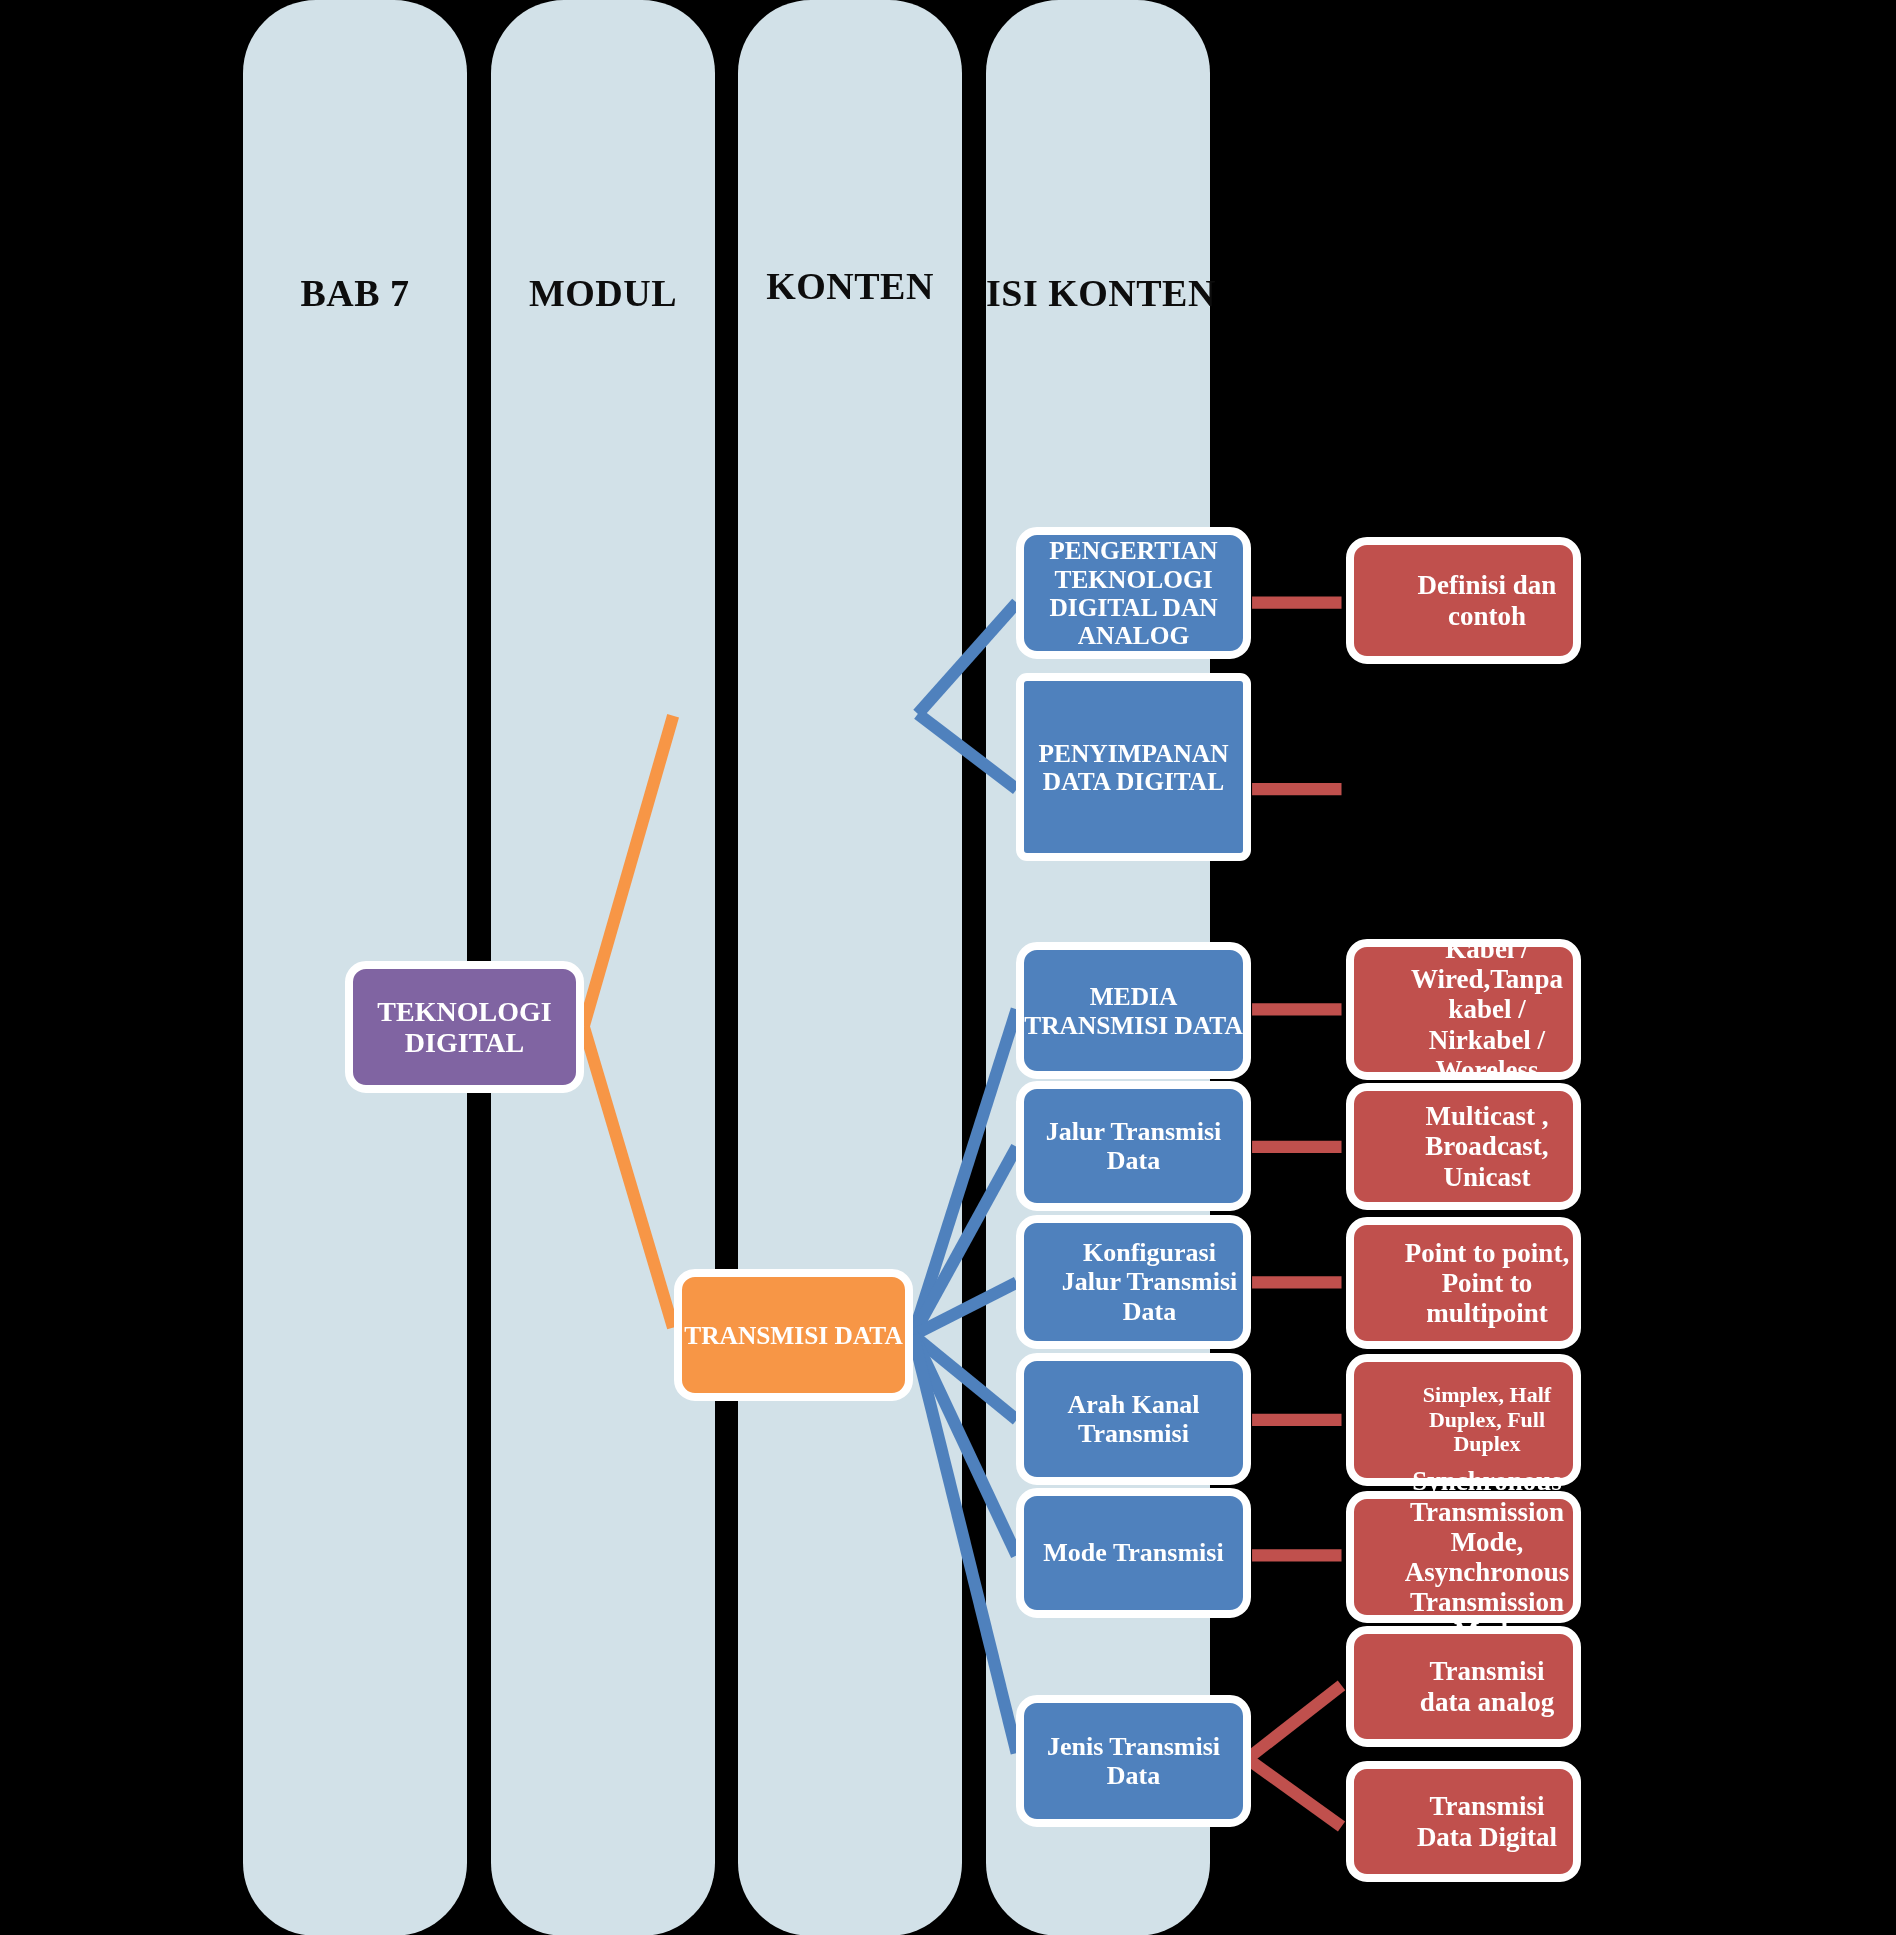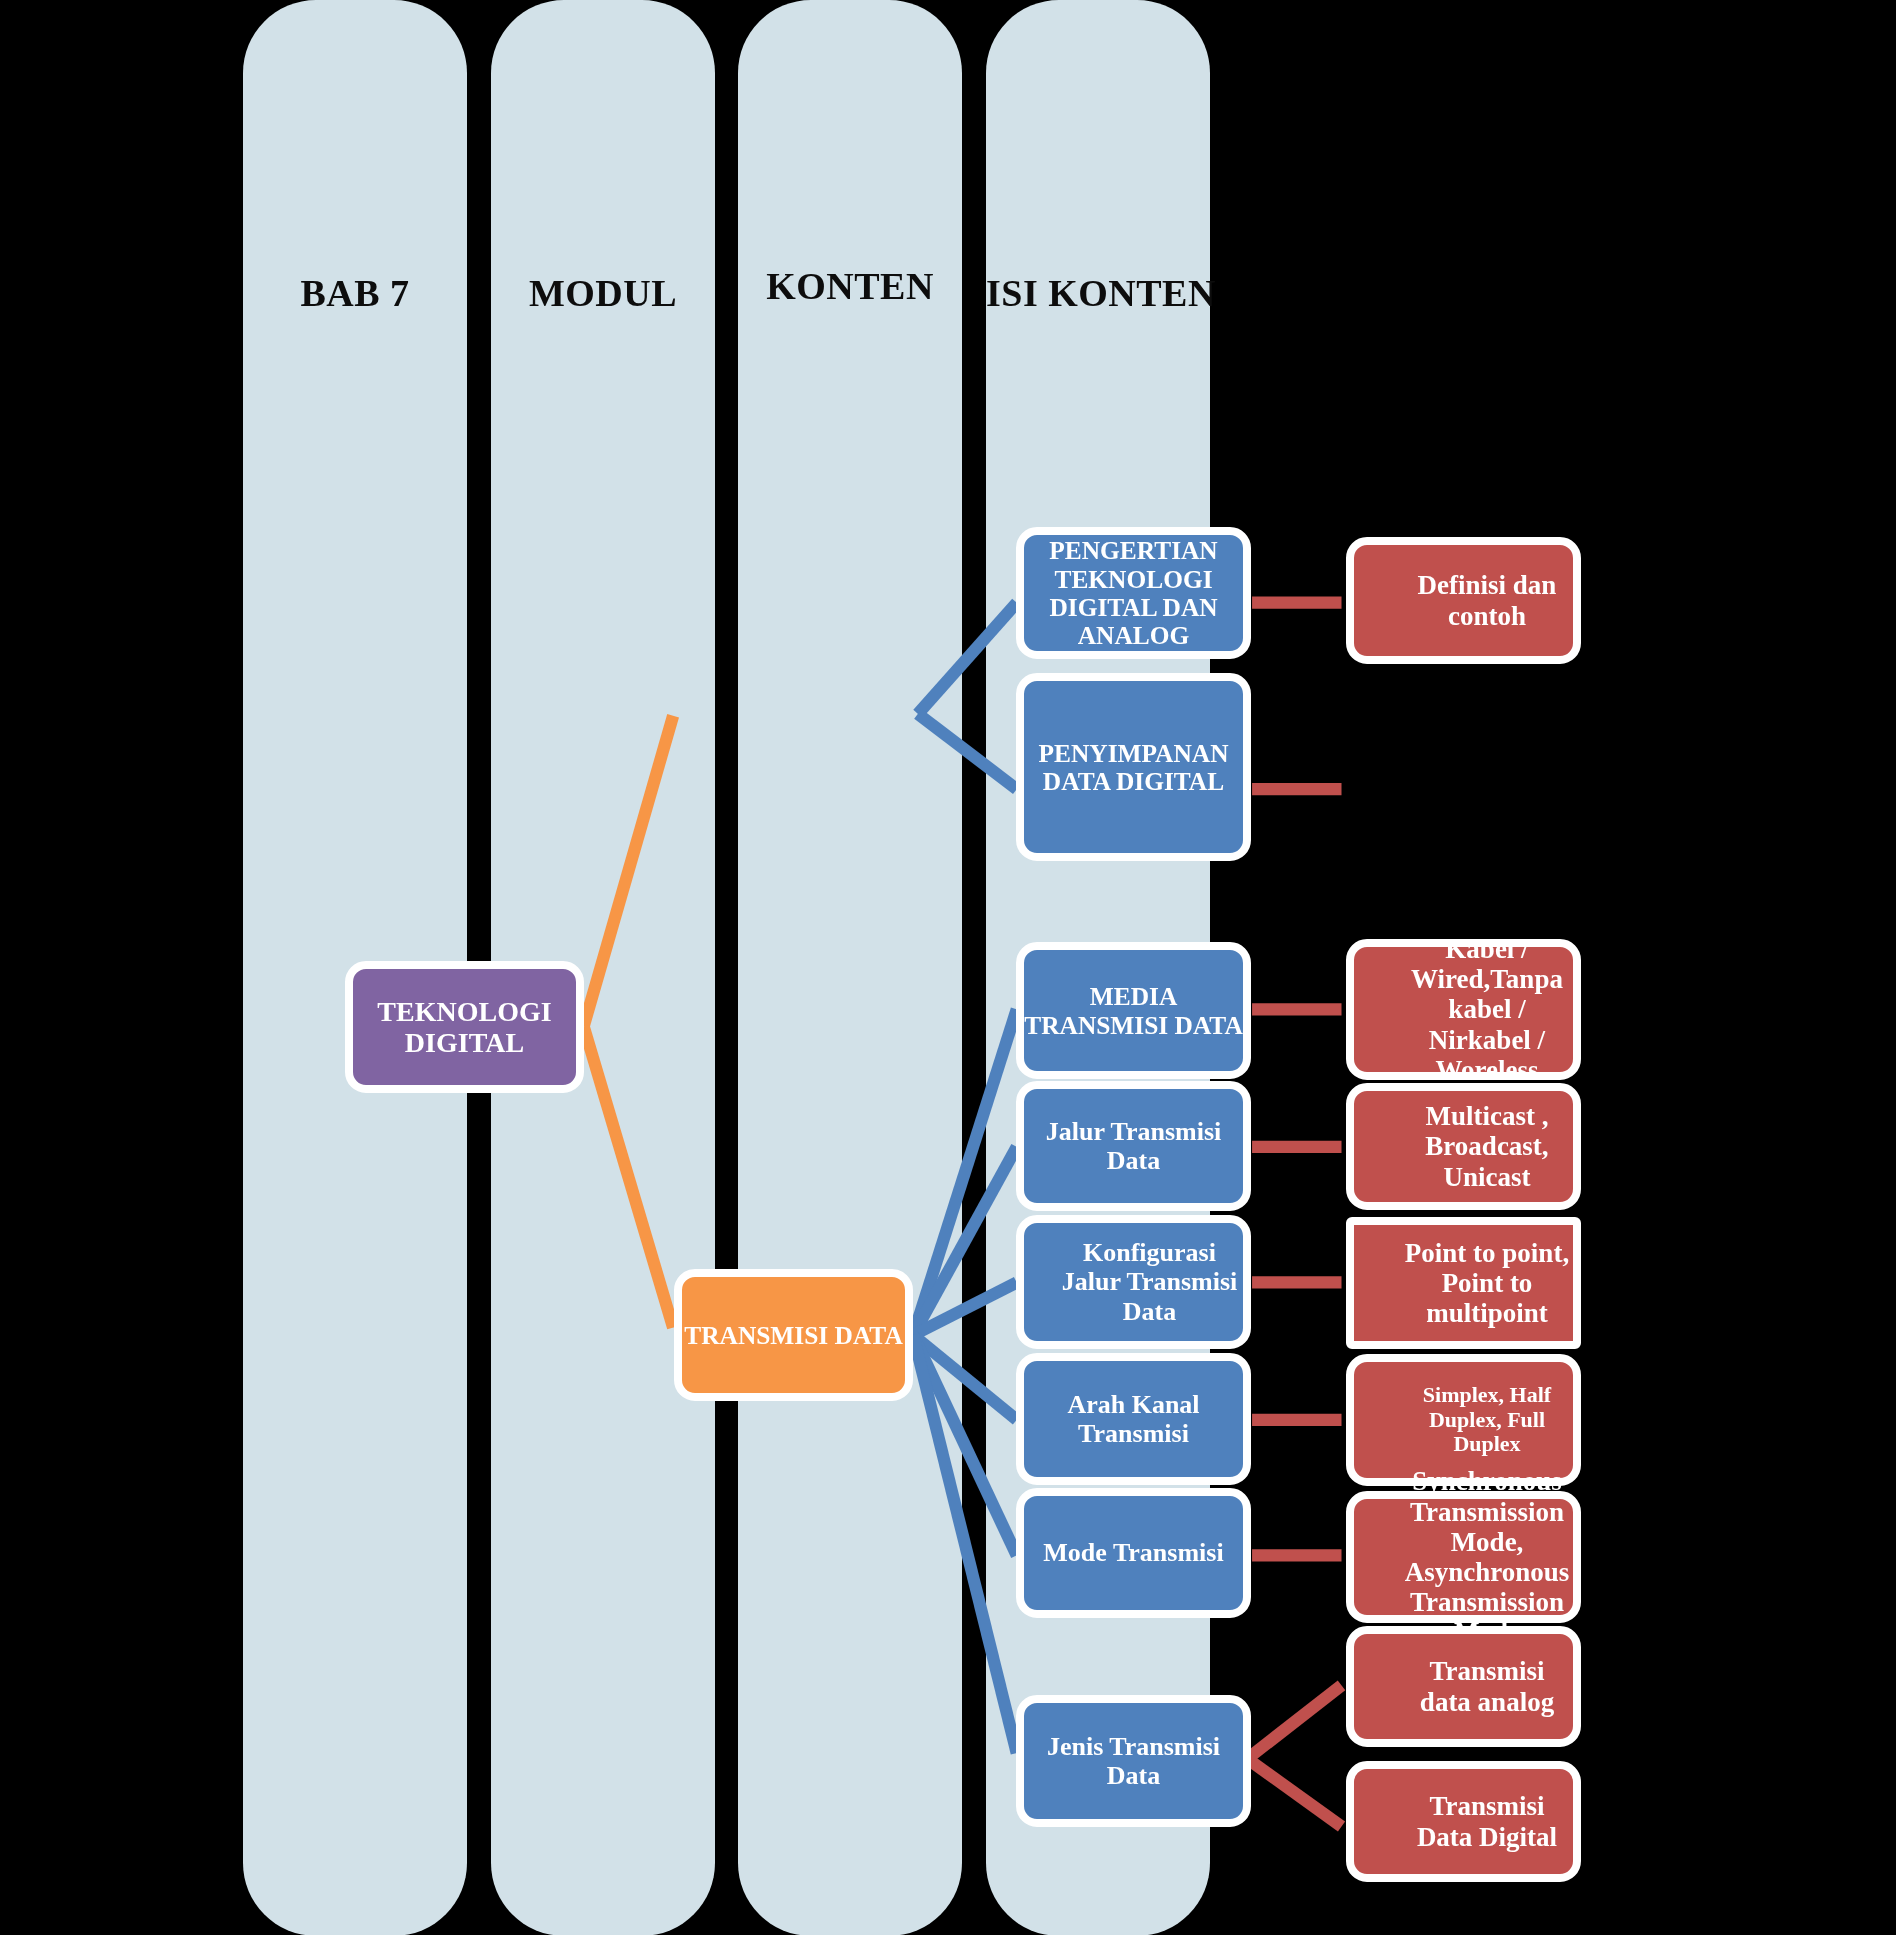--- a/index.html
+++ b/index.html
@@ -81,21 +81,21 @@
     <span>TEKNOLOGI DIGITAL</span>
   </div>
 
   <div class="node n-orange" style="left:674px;top:1269px;width:239px;height:132px;font-size:25.4px;">
     <span>TRANSMISI DATA</span>
   </div>
 
   <div class="node n-blue ovf" style="left:1016px;top:527px;width:235px;height:132px;font-size:25.4px;">
     <span>PENGERTIAN TEKNOLOGI DIGITAL DAN ANALOG</span>
   </div>
-  <div class="node n-blue" style="left:1016px;top:673px;width:235px;height:188px;font-size:25.4px;">
+  <div class="node n-blue" style="left:1016px;top:673px;width:235px;height:188px;font-size:25.4px;border-radius:11px;">
     <span>PENYIMPANAN DATA DIGITAL</span>
   </div>
   <div class="node n-blue ovf" style="left:1016px;top:942px;width:235px;height:137px;font-size:25.4px;">
     <span>MEDIA TRANSMISI DATA</span>
   </div>
   <div class="node n-blue" style="left:1016px;top:1081px;width:235px;height:130px;font-size:26px;">
     <span>Jalur Transmisi Data</span>
   </div>
   <div class="node n-blue" style="left:1016px;top:1215px;width:235px;height:134px;font-size:26px;padding-left:32px;">
     <span>Konfigurasi Jalur Transmisi Data</span>
@@ -112,21 +112,21 @@
 
   <div class="node n-red" style="left:1346px;top:537px;width:235px;height:127px;font-size:27px;">
     <span>Definisi dan contoh</span>
   </div>
   <div class="node n-red ovf" style="left:1346px;top:939px;width:235px;height:141px;font-size:27px;">
     <span>Kabel / Wired,Tanpa kabel / Nirkabel / Woreless</span>
   </div>
   <div class="node n-red ovf" style="left:1346px;top:1083px;width:235px;height:127px;font-size:27px;">
     <span>Multicast , Broadcast, Unicast</span>
   </div>
-  <div class="node n-red" style="left:1346px;top:1217px;width:235px;height:132px;font-size:27px;border-radius:6px;">
+  <div class="node n-red" style="left:1346px;top:1217px;width:235px;height:132px;font-size:27px;">
     <span>Point to point, Point to multipoint</span>
   </div>
   <div class="node n-red" style="left:1346px;top:1354px;width:235px;height:132px;font-size:22px;">
     <span>Simplex, Half Duplex, Full Duplex</span>
   </div>
   <div class="node n-red ovf" style="left:1346px;top:1491px;width:235px;height:132px;font-size:27px;">
     <span>Synchronous Transmission Mode, Asynchronous Transmission Mode</span>
   </div>
   <div class="node n-red" style="left:1346px;top:1626px;width:235px;height:121px;font-size:27px;">
     <span>Transmisi data analog</span>

